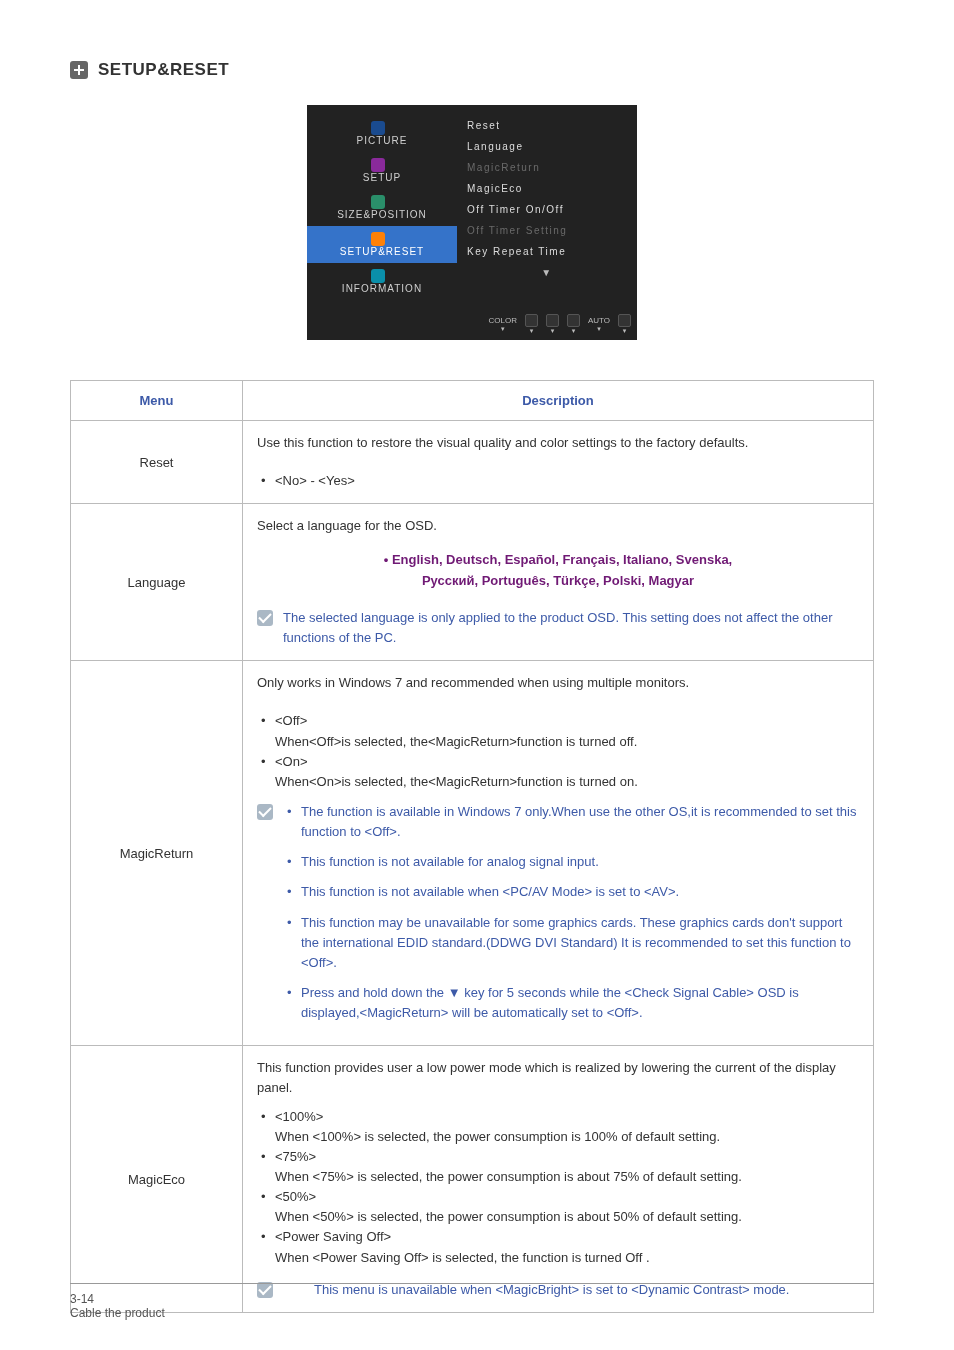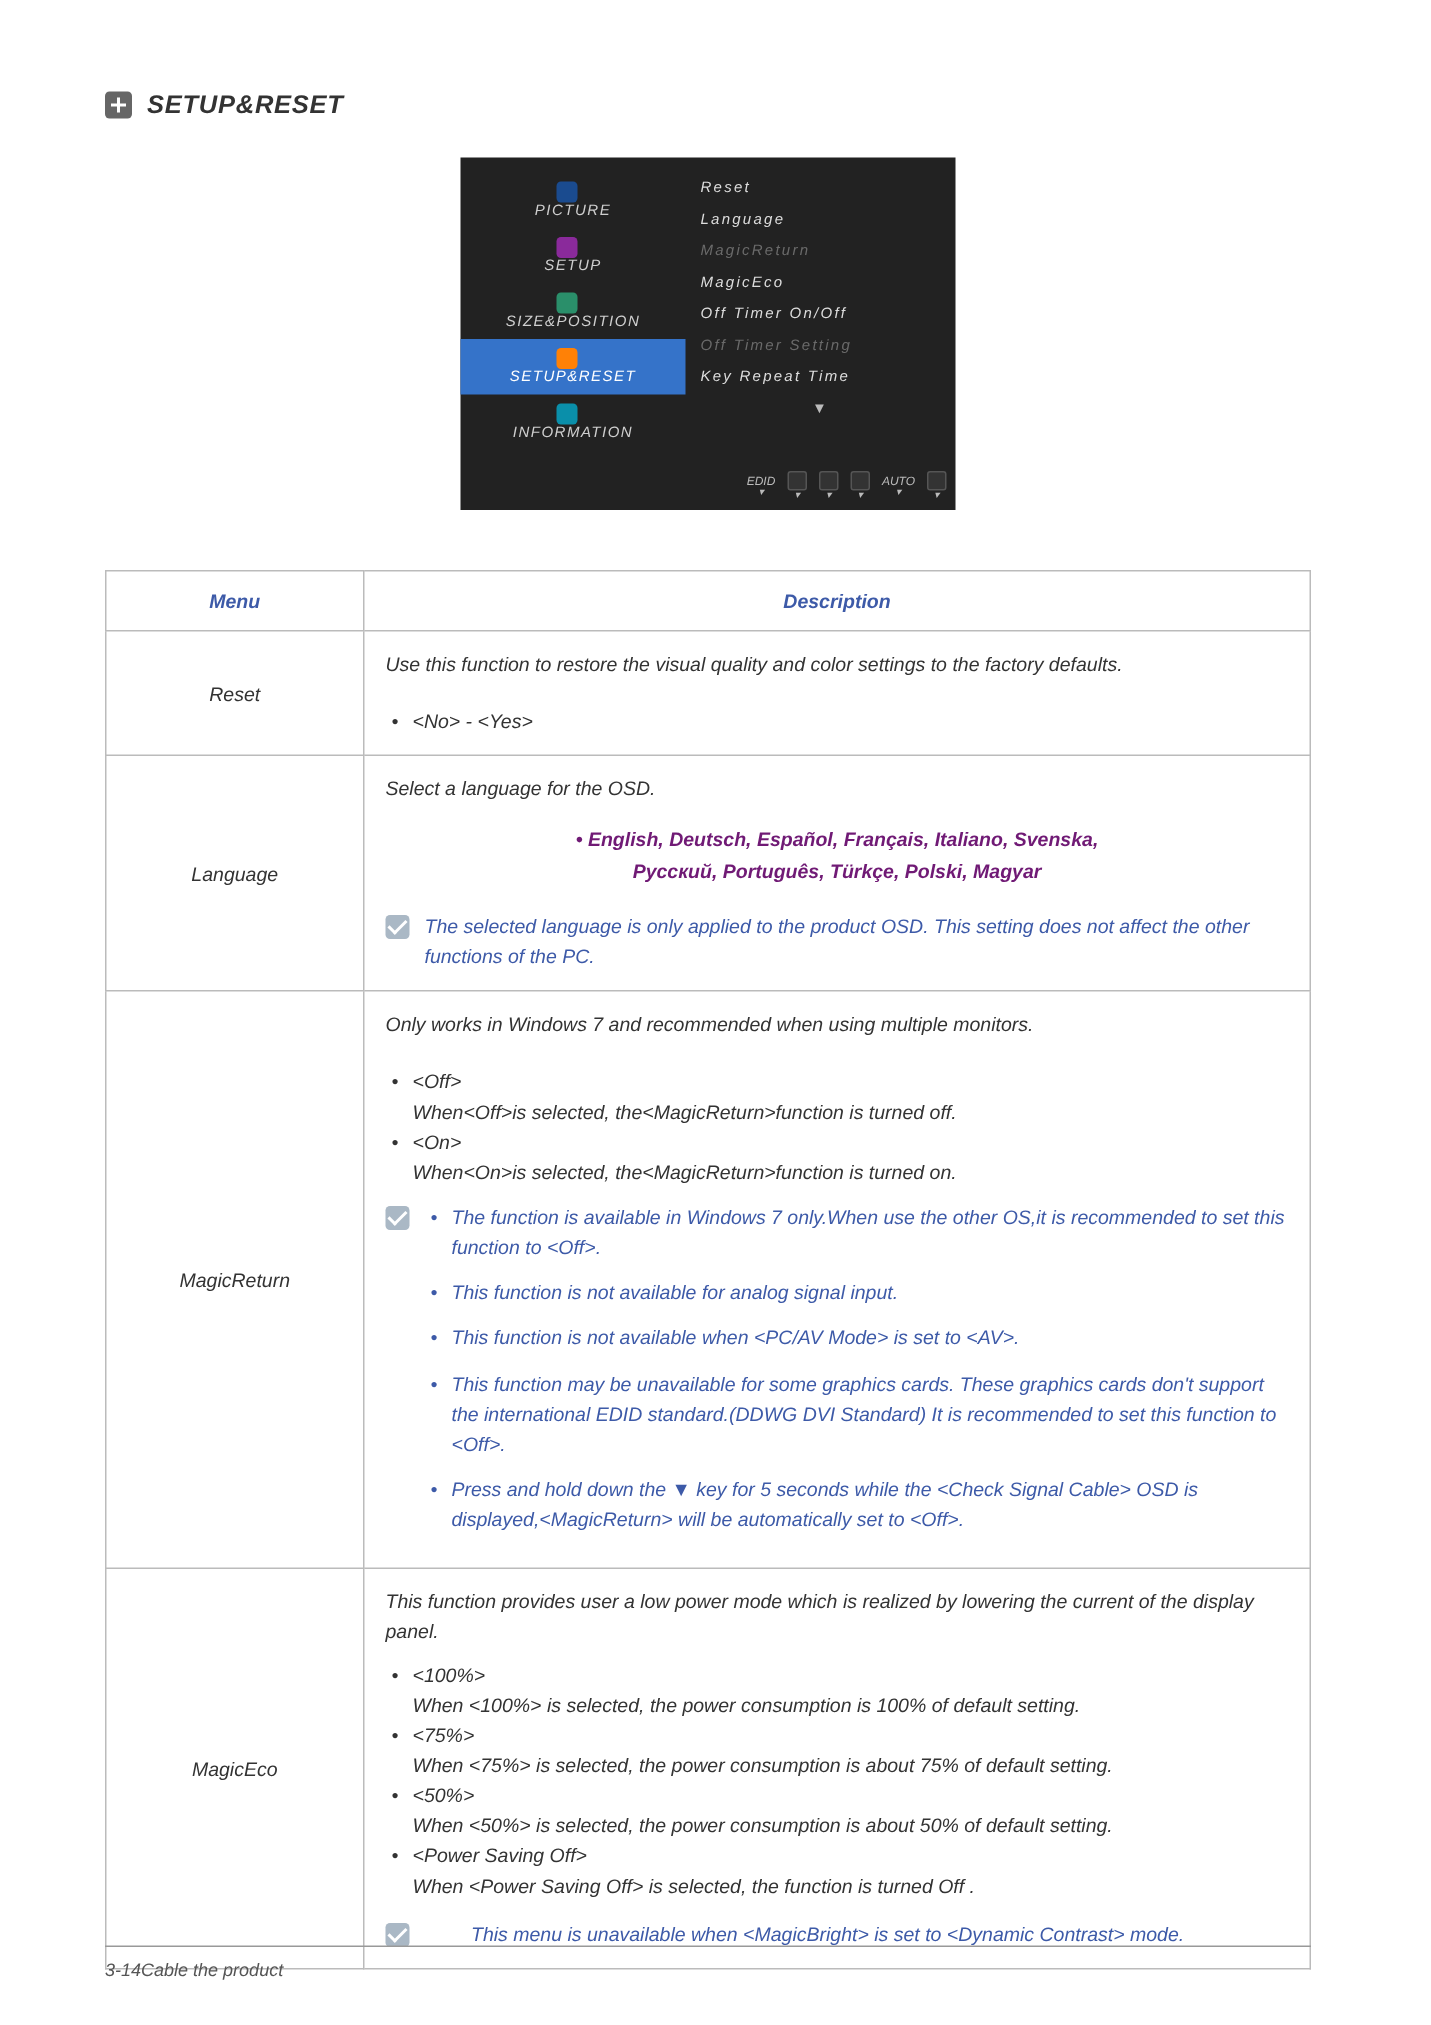--- a/index.html
+++ b/index.html
@@ -9,21 +9,20 @@
     font-family: Arial, Helvetica, sans-serif;
     font-size: 13px;
     color: #333;
   }
   .page {
     width: 944px;
     min-height: 1350px;
     box-sizing: border-box;
     padding: 60px 70px 30px 70px;
     position: relative;
-    font-style: italic;
   }
   .section-title-row {
     display: flex;
     align-items: center;
     margin-bottom: 25px;
   }
   .section-icon {
     width: 18px;
     height: 18px;
     background: #666;
@@ -165,22 +164,24 @@
   .blue-list > li::before { content:"•"; position:absolute; left:4px; top:0; color:#3d5aa8;}
 
   .compact-li { margin-bottom:10px; }
 
   .footer {
     position:absolute;
     bottom:30px; left:70px; right:70px;
     border-top:1px solid #999;
     padding-top:8px;
     display:flex;
+    justify-content:space-between;
     font-size:12px;
     color:#555;
+    flex-direction:column;
   }
 </style>
 </head>
 <body>
 
 <div class="page">
 
   <div class="section-title-row">
     <span class="section-icon"></span>
     <span class="section-title">SETUP&amp;RESET</span>
@@ -217,21 +218,21 @@
             <div class="osd-right-item dim">MagicReturn</div>
             <div class="osd-right-item">MagicEco</div>
             <div class="osd-right-item">Off Timer On/Off</div>
             <div class="osd-right-item dim">Off Timer Setting</div>
             <div class="osd-right-item">Key Repeat Time</div>
             <div class="osd-right-item osd-arrow">▼</div>
           </div>
       </div>
       <div class="osd-bottom" id="osd-bottom">
           <div class="btn">
-            <span>EDID</span>
+            <span>COLOR</span>
             <span style="font-size: 7px;">▾</span>
           </div>
           <div class="btn">
             <span class="mini-ic"></span>
             <span style="font-size: 7px;">▾</span>
           </div>
           <div class="btn">
             <span class="mini-ic"></span>
             <span style="font-size: 7px;">▾</span>
           </div>

